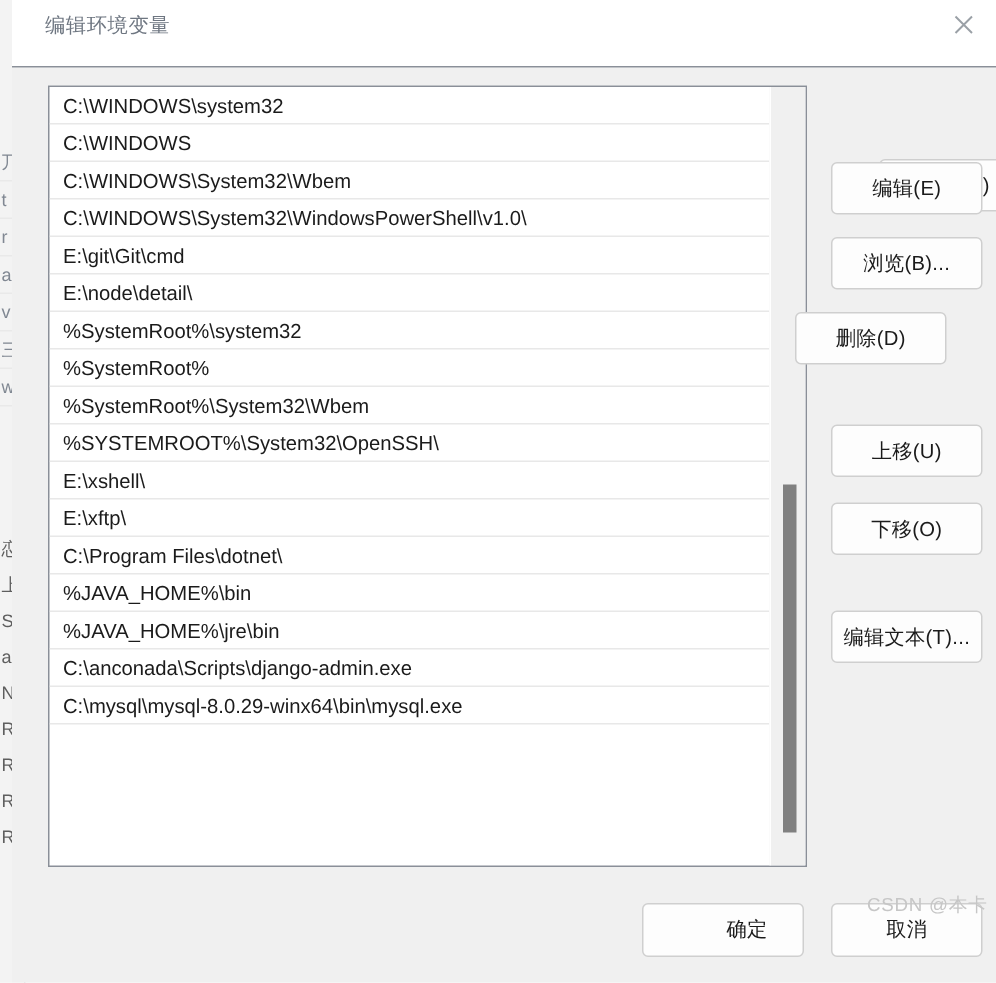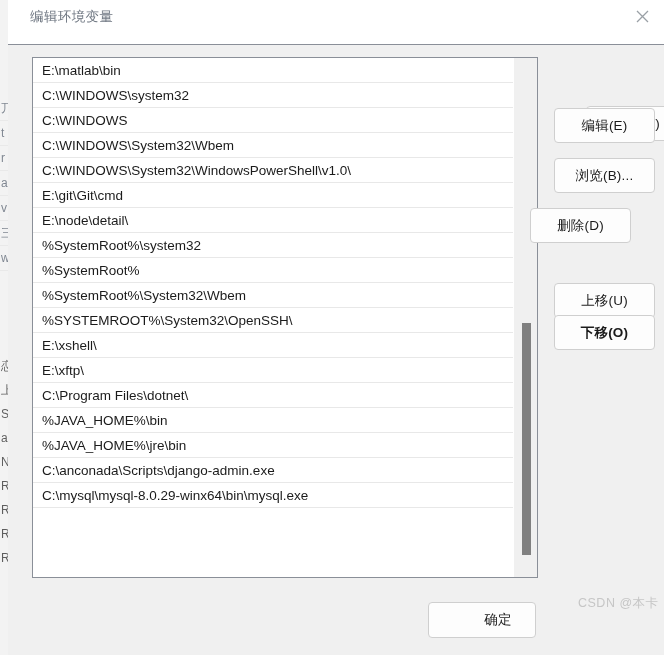--- a/index.html
+++ b/index.html
@@ -175,21 +175,21 @@
     justify-content: center;
     box-sizing: border-box;
     letter-spacing: .2px;
   }
 
   #btn-new     { left: 578px; top: 58px; margin-top: 48px; }
   #btn-edit    { left: 546px; top: 108px; }
   #btn-browse  { left: 546px; top: 158px; }
   #btn-delete  { left: 522px; top: 208px; text-align: right; }
   #btn-up      { left: 546px; top: 283px; }
-  #btn-down    { left: 546px; top: 315px; font-weight: bold; }
+  #btn-down    { left: 546px; top: 335px; }
   #btn-edittxt { left: 546px; top: 407px; }
 
   #btn-ok     { left: 420px; top: 602px; width: 108px; height: 36px; padding-left: 32px; }
   #btn-cancel { left: 546px; top: 602px; width: 101px; height: 36px; }
 
   
   .watermark {
     position: absolute;
     left: 570px;
     top: 595px;
@@ -233,21 +233,20 @@
     <div class="title-text">编辑环境变量</div>
     <div class="close-btn">
       <svg width="13" height="13" viewBox="0 0 13 13" aria-hidden="true">
         <path d="M1 1 L12 12 M12 1 L1 12" stroke="#9aa0a6" stroke-width="1.3" fill="none"></path>
       </svg>
     </div>
   </div>
 
   <div class="listbox">
     <div class="list-scroll" id="list-scroll">
-        <div class="list-row">E:\matlab\bin</div>
         <div class="list-row">C:\WINDOWS\system32</div>
         <div class="list-row">C:\WINDOWS</div>
         <div class="list-row">C:\WINDOWS\System32\Wbem</div>
         <div class="list-row">C:\WINDOWS\System32\WindowsPowerShell\v1.0\</div>
         <div class="list-row">E:\git\Git\cmd</div>
         <div class="list-row">E:\node\detail\</div>
         <div class="list-row">%SystemRoot%\system32</div>
         <div class="list-row">%SystemRoot%</div>
         <div class="list-row">%SystemRoot%\System32\Wbem</div>
         <div class="list-row">%SYSTEMROOT%\System32\OpenSSH\</div>
@@ -263,17 +262,19 @@
       <div class="scroll-thumb"></div>
     </div>
   </div>
 
   <button class="btn" id="btn-new">新建(N)</button>
   <button class="btn" id="btn-edit">编辑(E)</button>
   <button class="btn" id="btn-browse">浏览(B)...</button>
   <button class="btn" id="btn-delete">删除(D)</button>
   <button class="btn" id="btn-up">上移(U)</button>
   <button class="btn" id="btn-down">下移(O)</button>
+  <button class="btn" id="btn-edittxt">编辑文本(T)...</button>
 
   <button class="btn" id="btn-ok">确定</button>
+  <button class="btn" id="btn-cancel">取消</button>
 
   <div class="watermark">CSDN @本卡</div>
 </div>
 
 </body></html>

